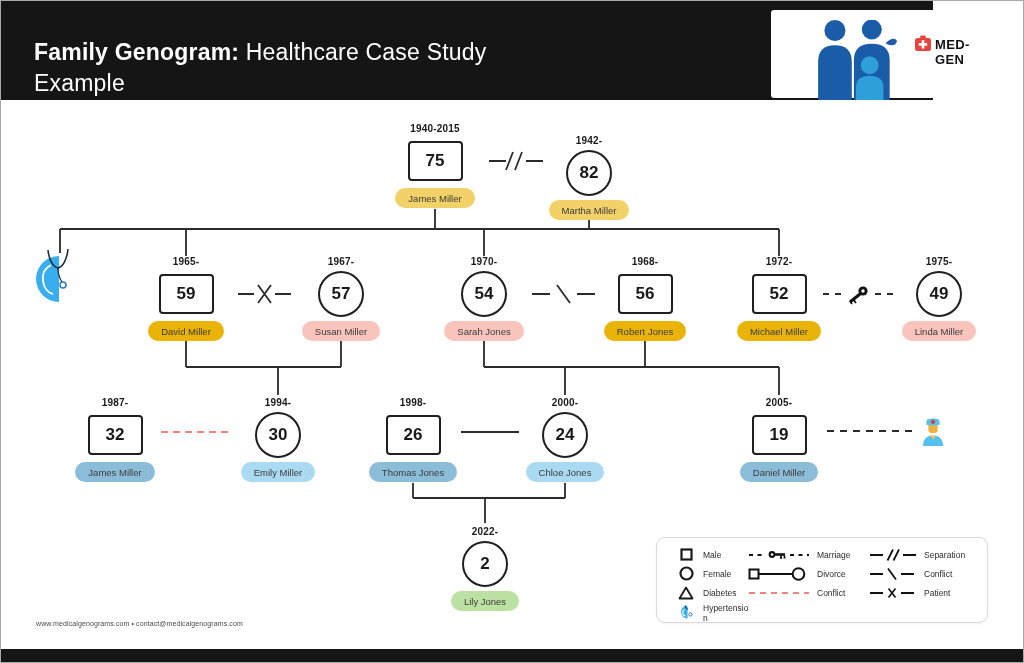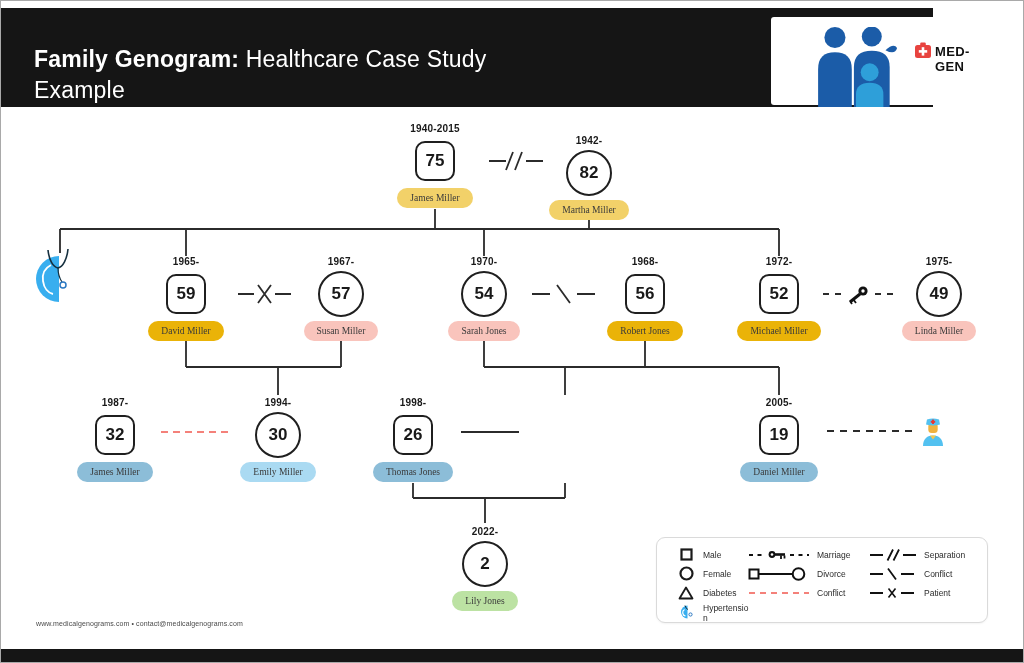--- a/index.html
+++ b/index.html
@@ -1,40 +1,40 @@
 <!DOCTYPE html>
 <html><head>
 <meta charset="utf-8">
 <style>
   * { margin:0; padding:0; box-sizing:border-box; }
   body { background:#e8e8e8; font-family:"Liberation Sans", sans-serif; }
   #frame { position:relative; width:1024px; height:663px; background:#fff;
            border:1px solid #a9a9a9; overflow:hidden; margin:0 auto; }
 
   
-  .header { position:absolute; left:0; top:7px; width:932px; height:99px; background:#151515; }
+  .header { position:absolute; left:0; top:0; width:932px; height:99px; background:#151515; }
   .title { position:absolute; left:33px; top:36px; width:600px; color:#fff;
            font-size:23px; line-height:31px; letter-spacing:.2px; }
   .title .b { font-weight:700; }
   .logo-box { position:absolute; left:770px; top:9px; width:248px; height:88px;
               background:#fff; border-radius:3px; }
   .brand { position:absolute; left:934px; top:36px; font-size:13px; font-weight:700;
            letter-spacing:.4px; color:#111; }
 
   
   .person { position:absolute; width:120px; display:flex; flex-direction:column; align-items:center; }
   .year { height:14px; font-size:10px; font-weight:700; color:#191919; letter-spacing:.2px; }
   .shape-wrap { height:48px; display:flex; align-items:center; justify-content:center; }
   .shape { display:flex; align-items:center; justify-content:center;
            border:2.4px solid #1f1f1f; background:#fff; font-weight:700;
            font-size:17px; color:#191919; }
-  .square { width:40px; height:40px; border-radius:10px; }
+  .square { width:55px; height:40px; border-radius:4px; }
   .circle { width:46px; height:46px; border-radius:50%; }
   .pill { margin-top:3px; height:20px; padding:0 13px; border-radius:10px;
-          display:flex; align-items:center; font-size:9.5px; color:#3a3a3a; white-space:nowrap;font-family:Liberation Serif, serif; }
+          display:flex; align-items:center; font-size:9.5px; color:#3a3a3a; white-space:nowrap; }
   .c-yellow { background:#f2d169; } .c-mauve { background:#eab308; }
   .c-pink   { background:#f9c4bc; } .c-blue  { background:#8cbdd8; }
   .c-lblue  { background:#aadaf2; } .c-green { background:#bce2a3; }
 
   .overlay { position:absolute; left:0; top:0; }
 
   
   .legend { position:absolute; left:655px; top:536px; width:332px; height:86px;
             background:#fff; border:1.5px solid #dadada; border-radius:9px;
             box-shadow:0 1px 2px rgba(0,0,0,.05); }
@@ -229,20 +229,29 @@
   </div>
   <div class="person" style="left:352px;top:396px">
     <div class="year">1998-</div>
     <div class="shape-wrap">
         <div class="shape square">
           <span>26</span>
         </div>
       </div>
     <div class="pill c-blue">Thomas Jones</div>
   </div>
+  <div class="person" style="left:504px;top:396px">
+    <div class="year">2000-</div>
+    <div class="shape-wrap">
+        <div class="shape circle">
+          <span>24</span>
+        </div>
+      </div>
+    <div class="pill c-lblue">Chloe Jones</div>
+  </div>
   <div class="person" style="left:718px;top:396px">
     <div class="year">2005-</div>
     <div class="shape-wrap">
         <div class="shape square">
           <span>19</span>
         </div>
       </div>
     <div class="pill c-blue">Daniel Miller</div>
   </div>
 

